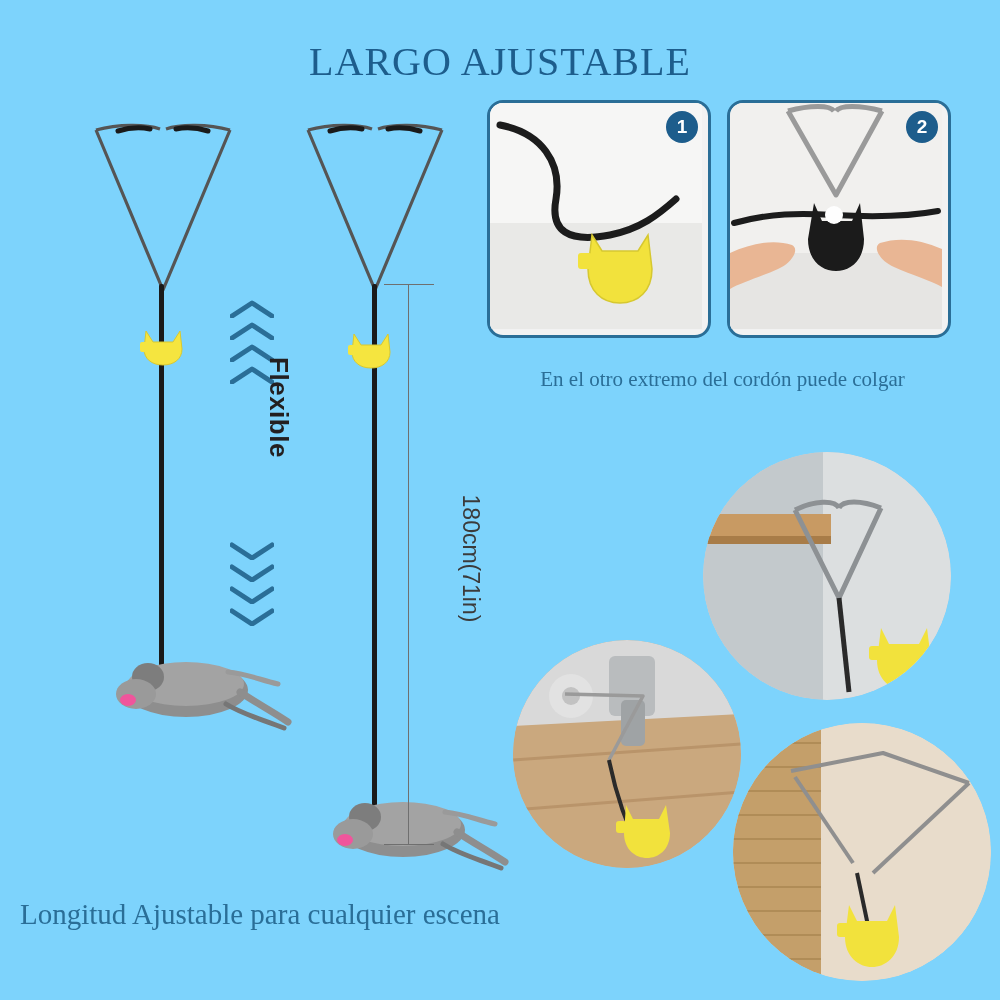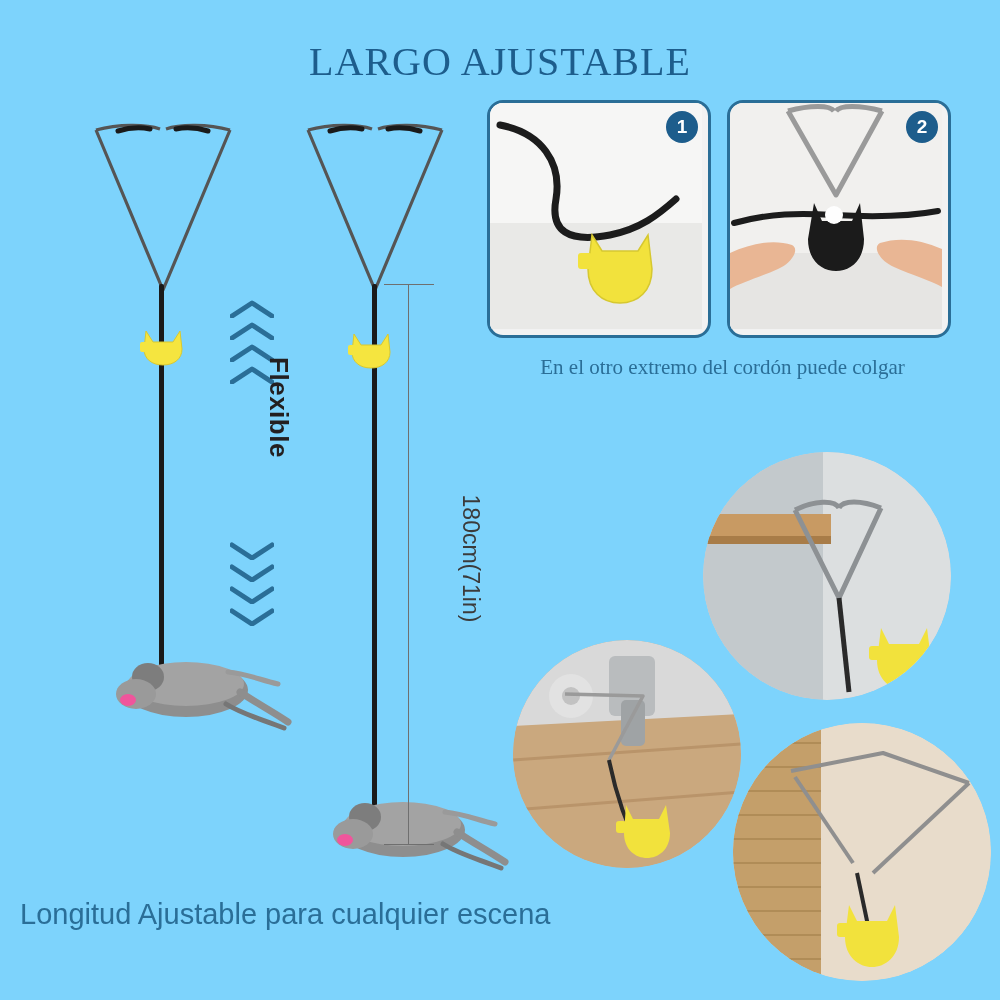--- a/index.html
+++ b/index.html
@@ -108,21 +108,21 @@
     color: #3b3b3b;
     transform: rotate(90deg);
     transform-origin: center center;
   }
 
   
   .bottom-caption {
     position: absolute;
     left: 20px;
     top: 898px;
-    font-family: Liberation Sans, sans-serif;
+    font-family: Liberation Serif, serif;
     font-size: 29px;
     color: #2a6e97;
   }
 
   
   .panel {
     position: absolute;
     border: 3px solid #2a6e97;
     border-radius: 16px;
     overflow: hidden;
@@ -145,21 +145,21 @@
     align-items: center;
     justify-content: center;
     z-index: 5;
   }
   .badge-1 { right: 10px; }
   .badge-2 { right: 10px; }
 
   .panel-caption {
     position: absolute;
     left: 455px;
-    top: 352px;
+    top: 364px;
     width: 535px;
     text-align: center;
     font-family: "Liberation Serif", serif;
     font-size: 21px;
     line-height: 30px;
     color: #2a6e97;
   }
 
   
   .circ {

